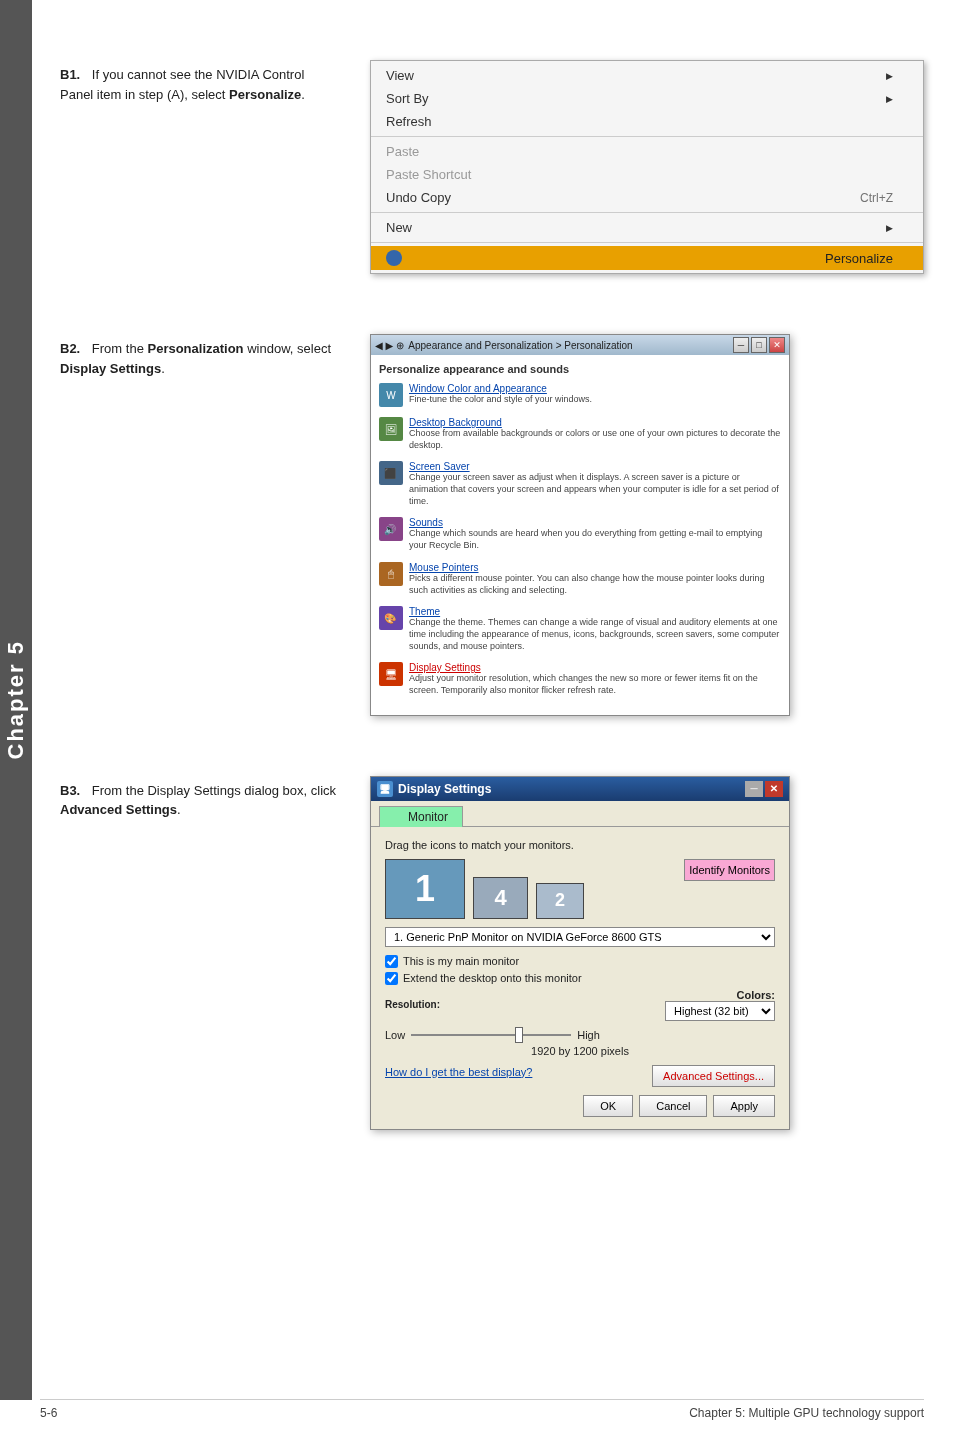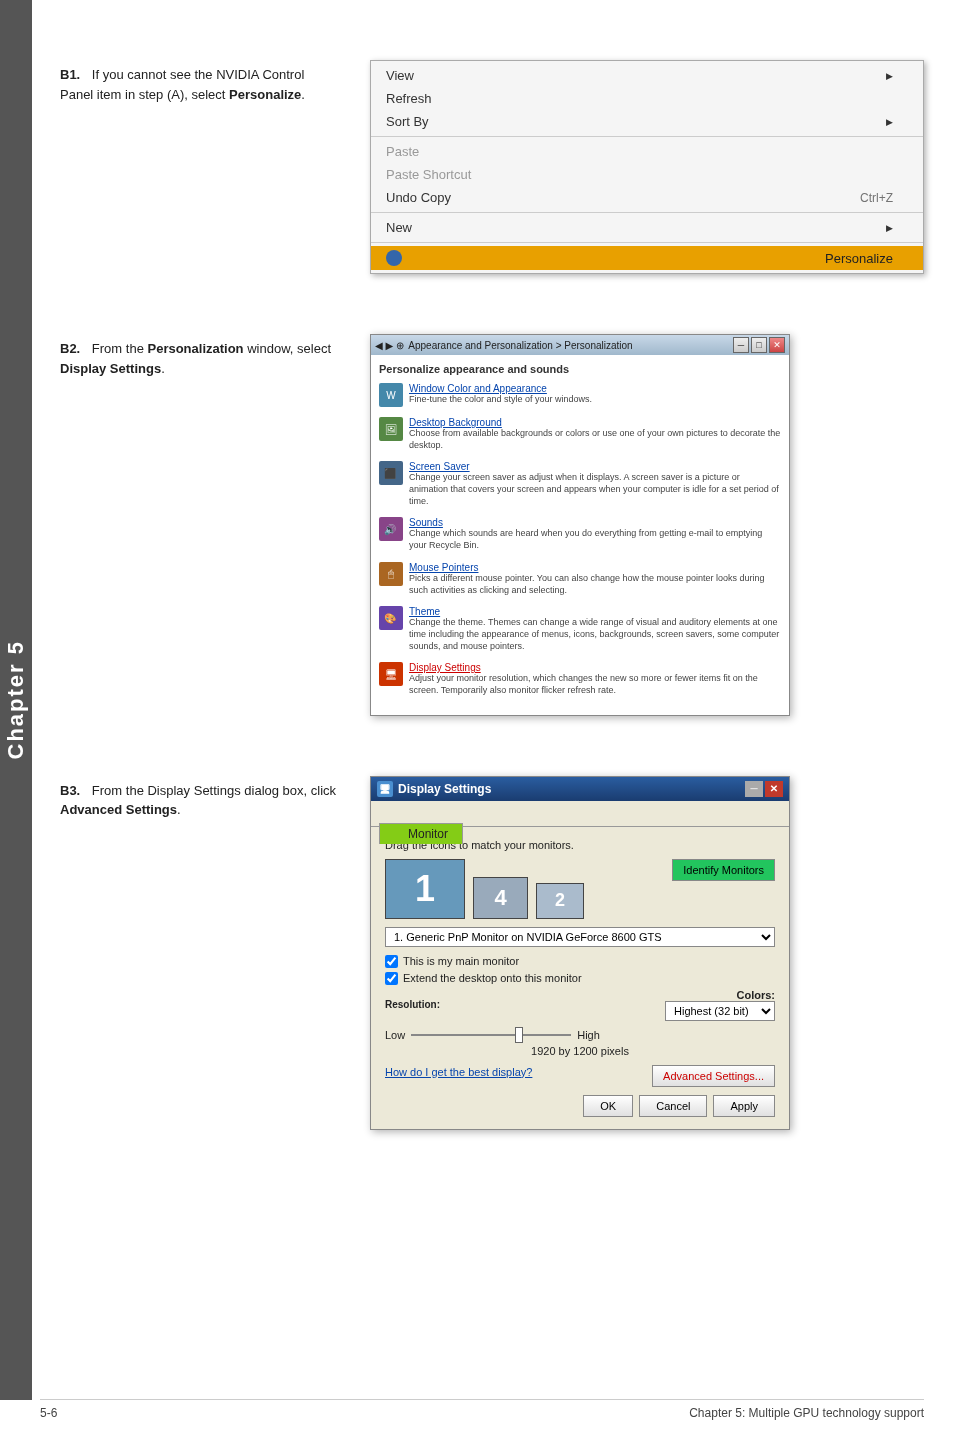--- a/index.html
+++ b/index.html
@@ -279,23 +279,23 @@
     .display-tab {
       background: #ece9d8;
       border: 1px solid #999;
       border-bottom: none;
       padding: 3px 14px;
       font-size: 12px;
       margin-right: 2px;
       cursor: pointer;
     }
     .display-tab.active {
-      background: #84cc16;
+      background: #86efac;
       position: relative;
-      top: 18px;
+      top: 1px;
       z-index: 1;
       padding-left: 28px;
     }
     .display-body {
       padding: 12px 14px;
       background: #ece9d8;
     }
     .monitor-drag-text {
       font-size: 11px;
       text-align: left;
@@ -332,23 +332,23 @@
       font-size: 22px;
       background: #99aabb;
     }
     .monitor-icon.small {
       width: 48px;
       height: 36px;
       font-size: 18px;
       background: #aabbcc;
     }
     .identify-btn {
-      background: #22c55e;
+      background: #f9a8d4;
       border: 1px solid #888;
-      padding: 4px 10px;
+      padding: 4px 4px;
       font-size: 11px;
       cursor: pointer;
     }
     .display-dropdown-row {
       margin-bottom: 8px;
     }
     .display-dropdown {
       width: 100%;
       background: #fff;
       border: 1px solid #888;
@@ -484,25 +484,25 @@
         <span class="step-num">B1.</span>
         If you cannot see the NVIDIA Control Panel item in step (A), select <strong>Personalize</strong>.
       </p>
     </div>
     <div class="section-image">
 
       <div class="context-menu">
         <div class="context-menu-item has-arrow">
           <span>View</span>
         </div>
+        <div class="context-menu-item has-arrow">
+          <span>Sort By</span>
+        </div>
         <div class="context-menu-item">
           <span>Refresh</span>
-        </div>
-        <div class="context-menu-item has-arrow">
-          <span>Sort By</span>
         </div>
         <div class="context-menu-separator"></div>
         <div class="context-menu-item grayed">
           <span>Paste</span>
         </div>
         <div class="context-menu-item grayed">
           <span>Paste Shortcut</span>
         </div>
         <div class="context-menu-item">
           <span>Undo Copy</span>

